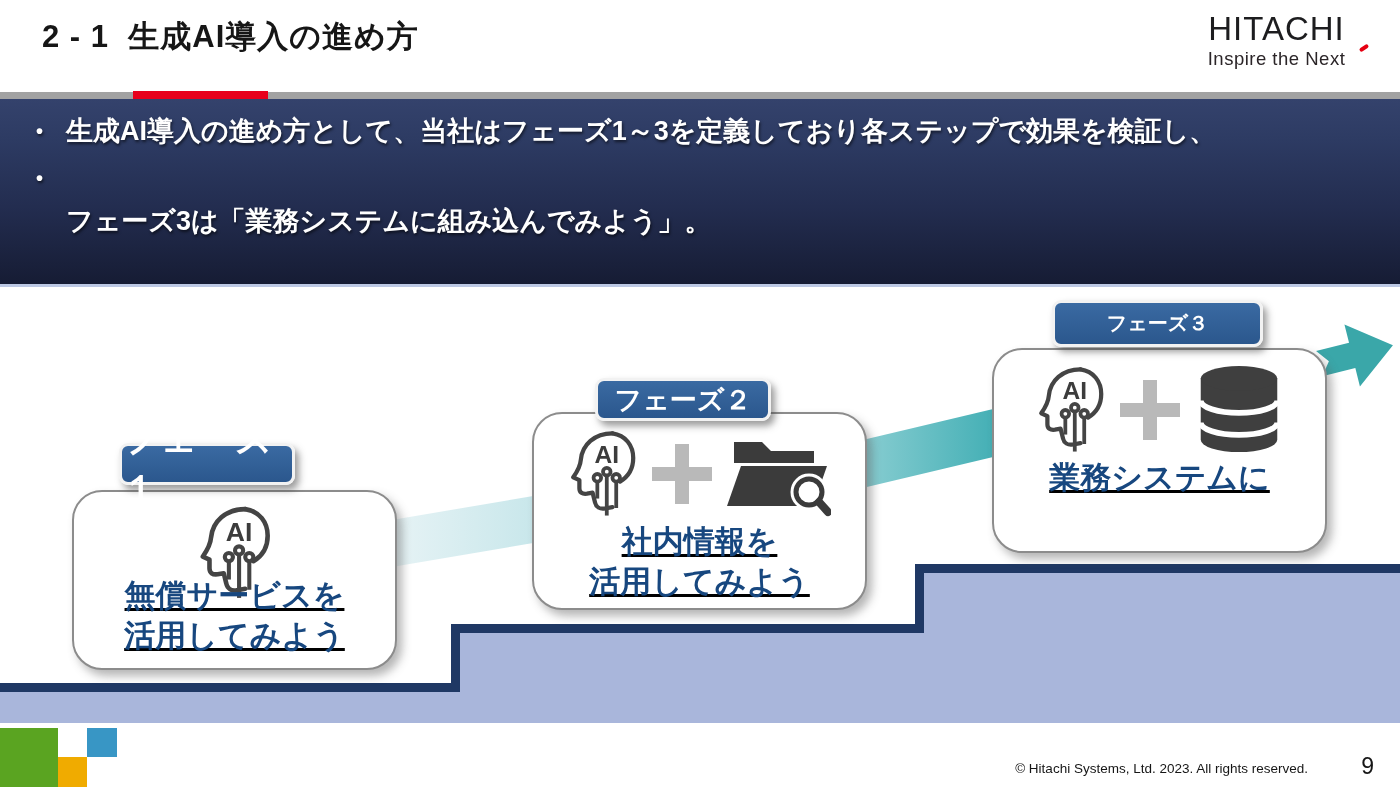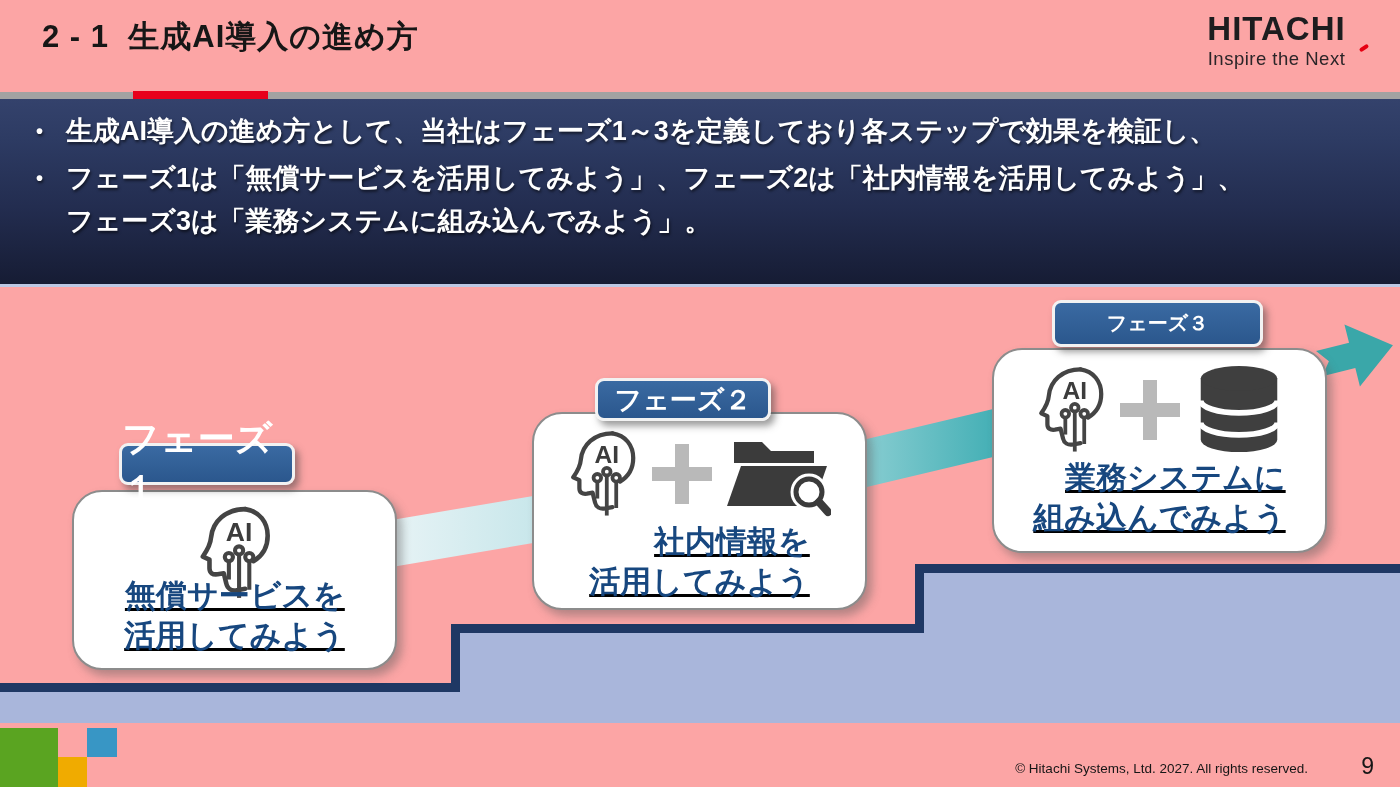--- a/index.html
+++ b/index.html
@@ -1,30 +1,30 @@
 <!DOCTYPE html>
 <html><head>
 <meta charset="utf-8">
 <style>
   * { margin:0; padding:0; box-sizing:border-box; }
   html,body { background:#e8e8e8; }
   body { font-family:"Liberation Sans","DejaVu Sans",sans-serif; }
   .slide {
-    position:relative; width:1400px; height:787px; background:#fca5a5;
+    position:relative; width:1400px; height:787px; background:#ffffff;
     overflow:hidden; margin:0 auto;padding-left:12px;
   }
 
   
   .title {
     position:absolute; left:42px; top:16px;
     font-size:31px; font-weight:600; color:#161616; letter-spacing:1px;
     white-space:pre;
   }
   .logo { position:absolute; right:16px; top:10px; width:215px; text-align:center; }
-  .logo-wordmark { font-size:33px; font-weight:700; color:#1d1d1f; letter-spacing:1px; line-height:1.15; }
+  .logo-wordmark { font-size:33px; font-weight:400; color:#1d1d1f; letter-spacing:1px; line-height:1.15; }
   .logo-tagline { position:relative; font-size:18.5px; font-weight:400; color:#2b2528; letter-spacing:0.5px; }
   .logo-accent {
     position:absolute; right:15px; top:-2px; width:10px; height:4px;
     background:#e60012; transform:rotate(-35deg); border-radius:2px;
   }
   .divider { position:absolute; left:0; top:92px; width:1400px; height:7px; background:#a2a2a2; }
   .divider-red { position:absolute; left:133px; top:-1px; width:135px; height:9px; background:#e8001c; }
 
   
   .banner {
@@ -56,21 +56,21 @@
     background:linear-gradient(180deg,#3a6aa2,#2b578d);
     border:3px solid #f2f2f2; border-radius:9px; color:#fff;
     display:flex; align-items:center; justify-content:center;
     box-shadow:4px 5px 7px rgba(60,60,60,.5); font-weight:700;
   }
   #badge1 { left:119px;  top:443px; width:176px; height:42px; font-size:37px; }
   #badge2 { left:595px;  top:378px; width:176px; height:43px; font-size:27px; }
   #badge3 { left:1052px; top:300px; width:211px; height:47px; font-size:20px; }
 
   .icon-row { display:flex; align-items:center; gap:15px; }
-  .phase-text { font-size:31px; font-weight:800; color:#17477f; text-align:right;
+  .phase-text { font-size:31px; font-weight:800; color:#17477f; text-align:center;
     line-height:40px; position:relative; z-index:2; }
   #box1 .phase-text { margin-top:-26px; background:rgba(255,255,255,.0); }
   #box2 .phase-text, #box3 .phase-text { margin-top:2px; }
 
   .plus { position:relative; width:60px; height:60px; flex:none; }
   .plus::before { content:""; position:absolute; left:0; top:23px; width:60px; height:14px; background:#b9b9b9; }
   .plus::after  { content:""; position:absolute; left:23px; top:0; width:14px; height:60px; background:#b9b9b9; }
 
   
   .sq { position:absolute; z-index:1; }
@@ -103,21 +103,21 @@
   <div class="banner">
     <div class="bullet">
       <span class="marker">•</span>
       <span class="lines">
         <span>生成AI導入の進め方として、当社はフェーズ1～3を定義しており各ステップで効果を検証し、</span><br>
       </span>
     </div>
     <div class="bullet">
       <span class="marker">•</span>
       <span class="lines">
-        <span>フェーズ1は「無償サービスを活用してみよう」、フェーズ2は「社内情報を活用してみよう」、</span><br>
+        <br>
         <span>フェーズ3は「業務システムに組み込んでみよう」。</span>
       </span>
     </div>
   </div>
 
   <svg class="diagram-bg" viewBox="0 0 1400 787" xmlns="http://www.w3.org/2000/svg" aria-hidden="true">
     <defs>
       <linearGradient id="gradR1" x1="0" y1="0" x2="1" y2="0">
         <stop offset="0" stop-color="#e9f4f6"></stop>
           <stop offset="1" stop-color="#c6e6ea"></stop>
@@ -219,24 +219,23 @@
       <div class="plus"></div>
       <svg width="88" height="92" viewBox="0 0 92 96">
         <path d="M6 15 v64 a40 13 0 0 0 80 0 V15" fill="#3f3f3f"></path>
         <ellipse cx="46" cy="15" rx="40" ry="13" fill="#3f3f3f"></ellipse>
         <path d="M6 38 a40 13 0 0 0 80 0" fill="none" stroke="#fff" stroke-width="6"></path>
         <path d="M6 61 a40 13 0 0 0 80 0" fill="none" stroke="#fff" stroke-width="6"></path>
       </svg>
     </div>
     <div class="phase-text">
       <span>業務システムに</span><br>
-      <span>組み込んでみよう</span>
     </div>
   </div>
 
   <div class="sq sq-green"></div>
   <div class="sq sq-orange"></div>
   <div class="sq sq-blue"></div>
 
-  <div class="copyright">© Hitachi Systems, Ltd. 2027. All rights reserved.</div>
+  <div class="copyright">© Hitachi Systems, Ltd. 2023. All rights reserved.</div>
   <div class="page-number">9</div>
 
 </div>
 
 </body></html>

